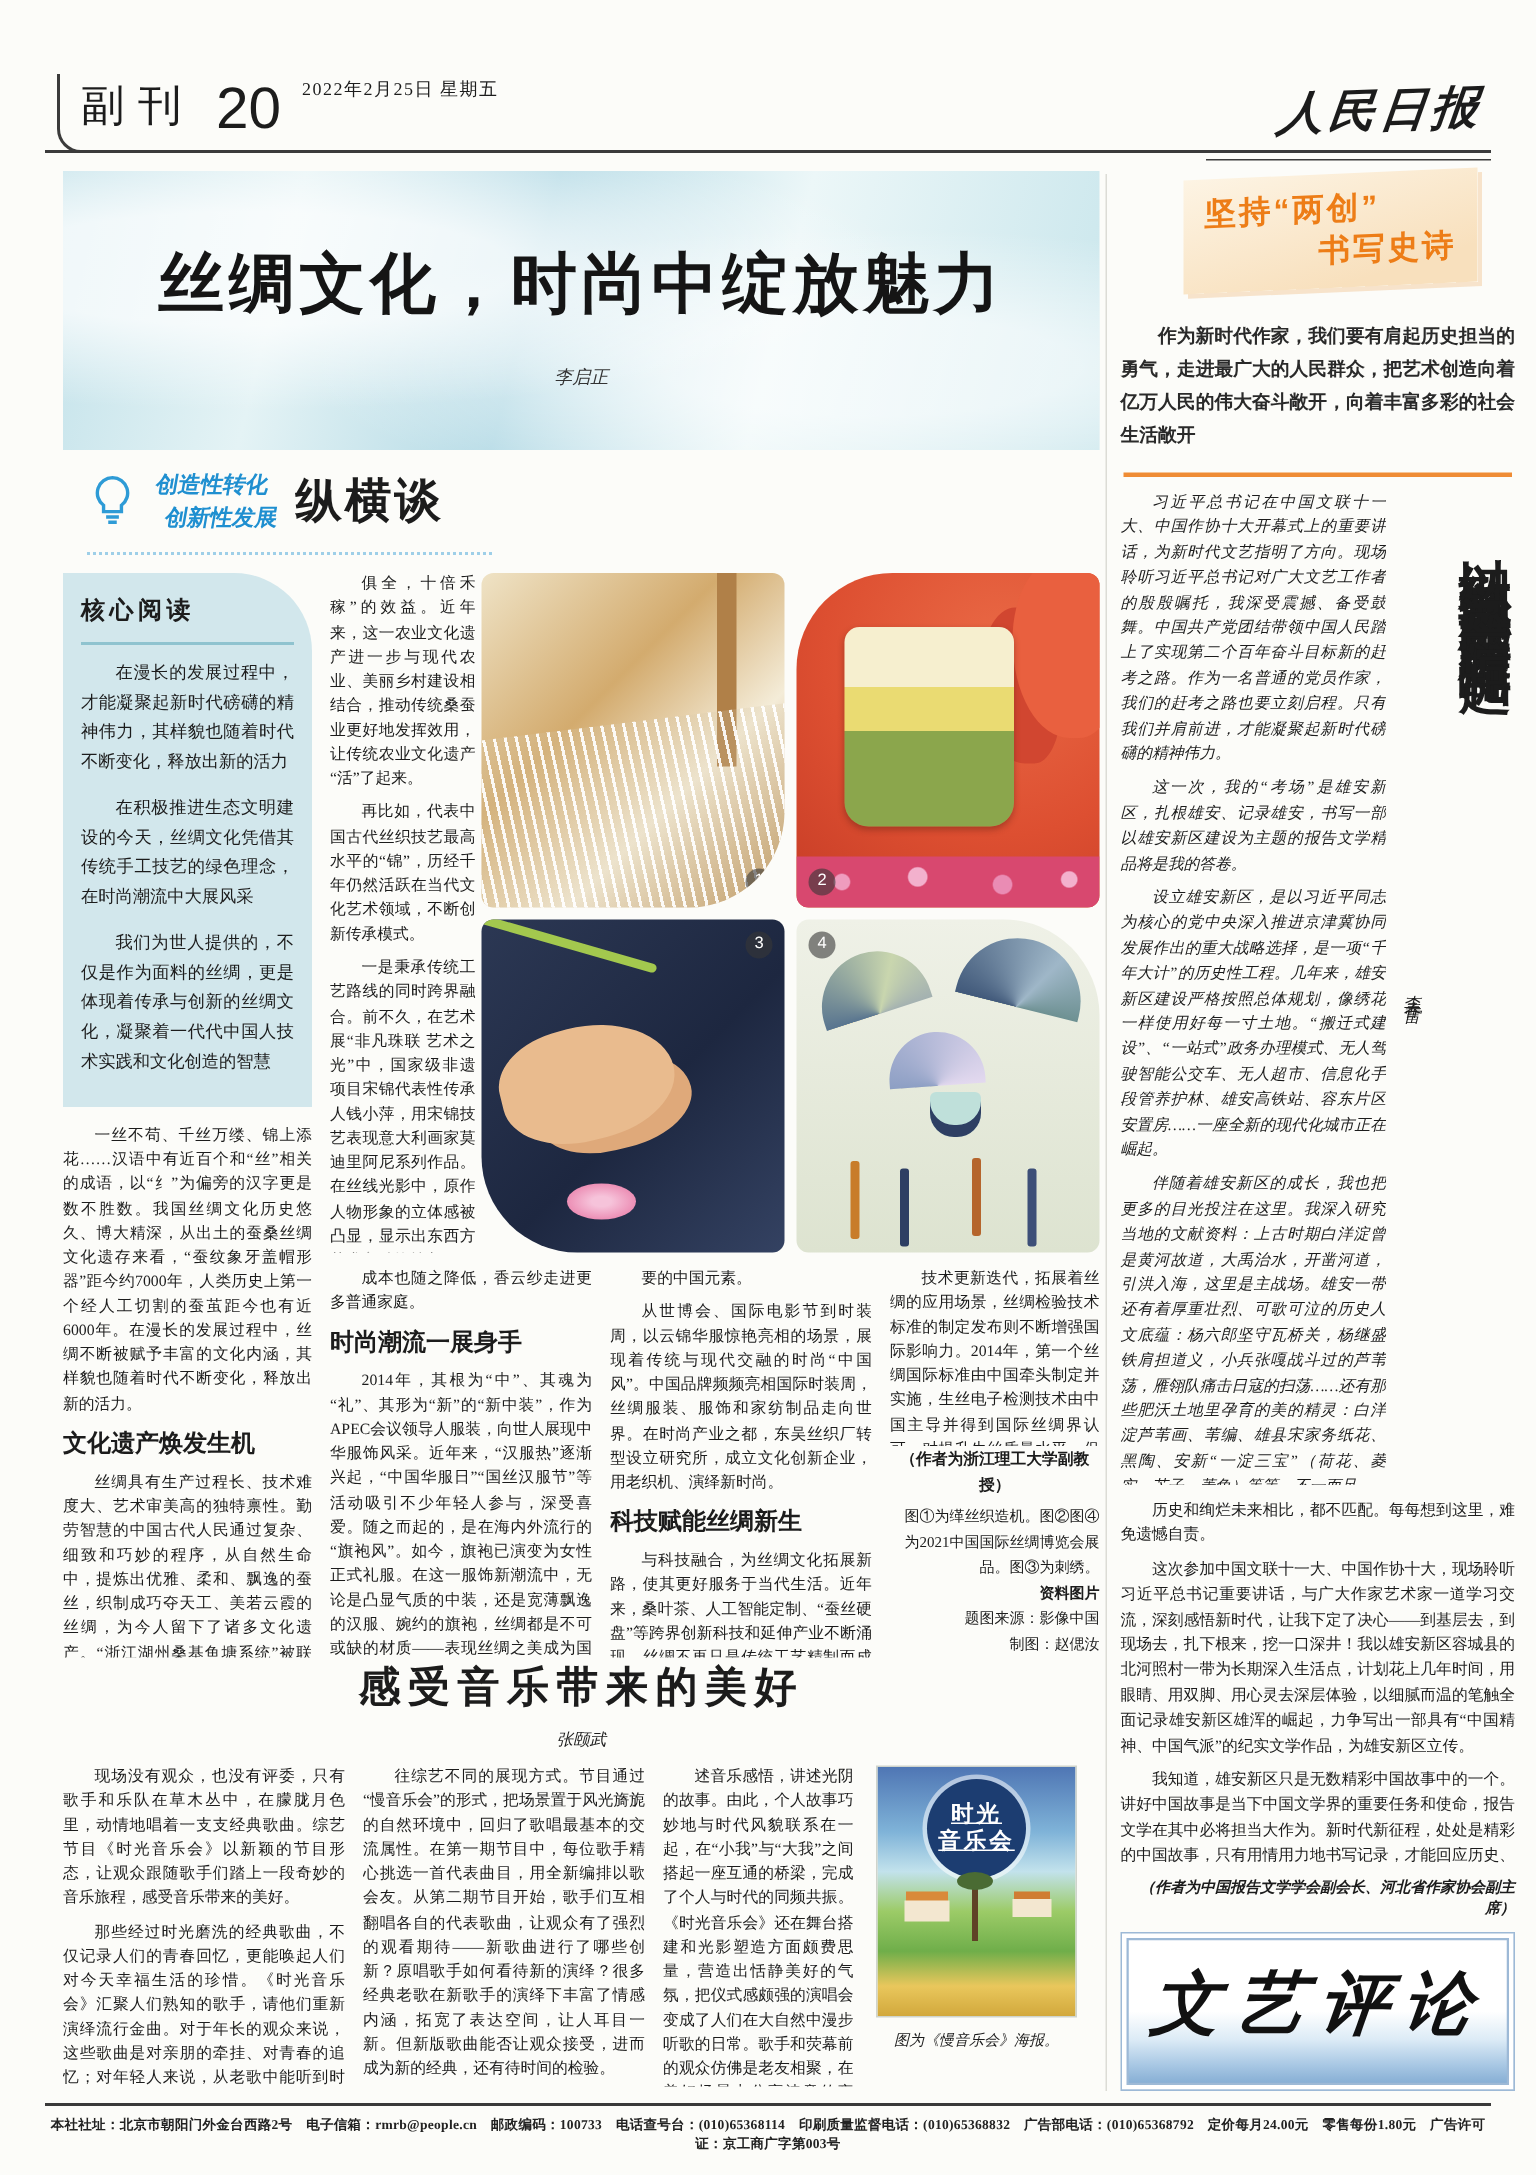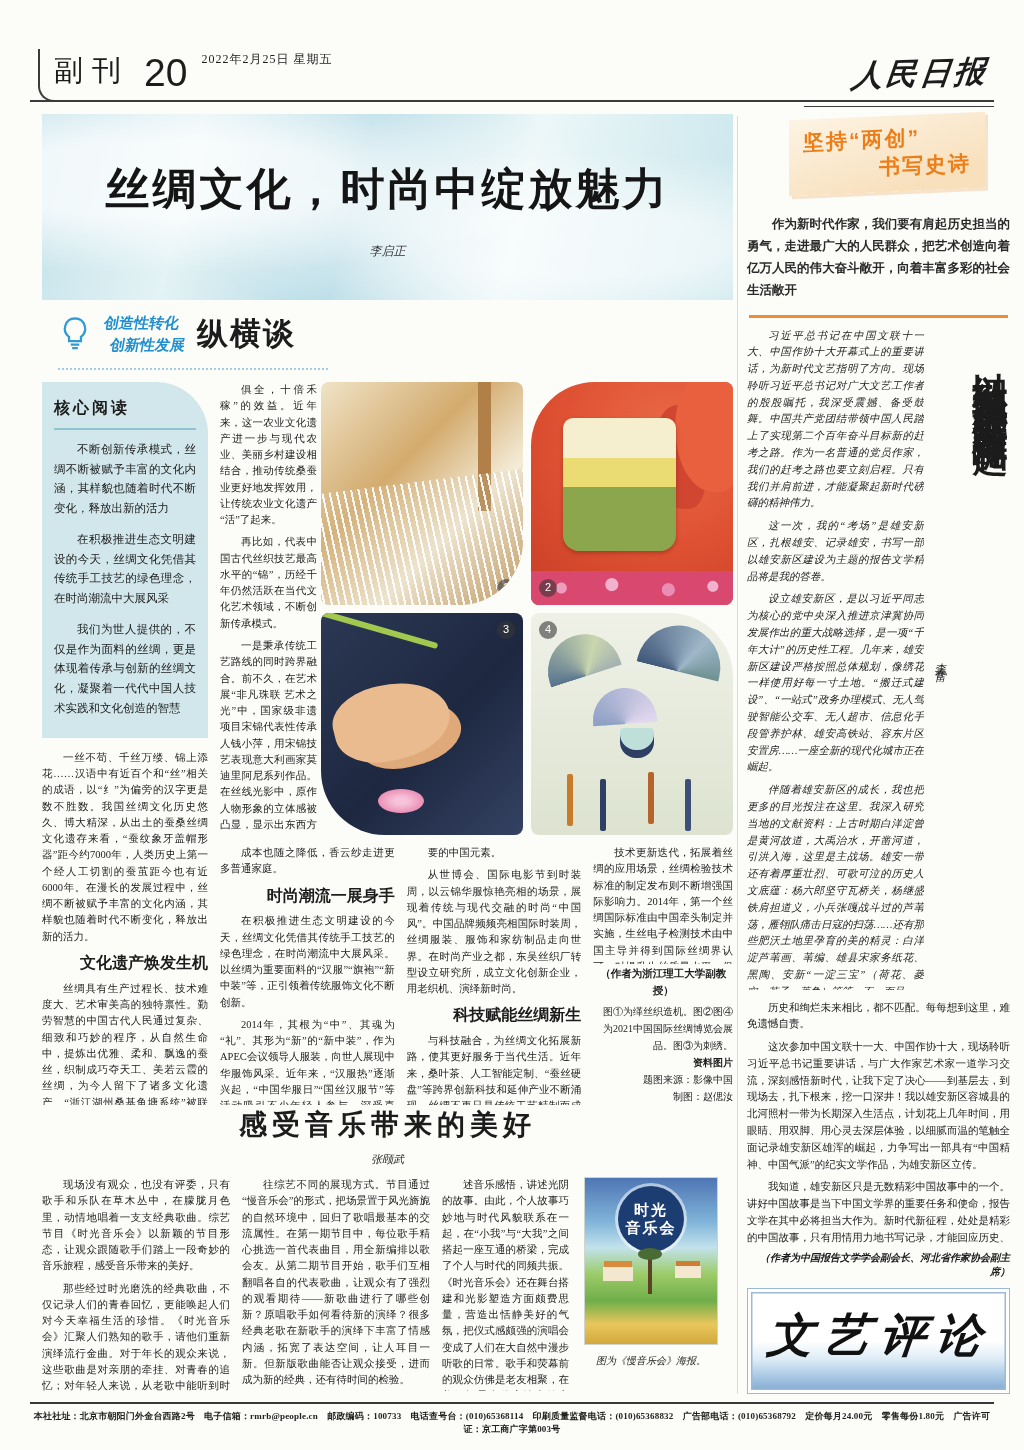--- a/index.html
+++ b/index.html
@@ -42,21 +42,21 @@
   
   .silk-body { position:absolute; left:42px; top:382px; width:691px; height:723px;
                display:flex; gap:12px; font-size:10.5px; line-height:1.55; text-align:justify; }
   .silk-body p { text-indent:2em; margin-bottom:6px; }
   .col1 { width:166px; overflow:hidden; }
   .core-box { background:#d2e7ec; border-radius:0 52px 0 0; padding:14px 12px 8px; margin-bottom:12px; }
   .core-title { font-family:"Liberation Sans", sans-serif; font-size:16px; font-weight:bold;
                 letter-spacing:3px; padding-bottom:7px; border-bottom:2px solid #8fc3cf; margin-bottom:10px; }
   .core-box p { font-size:11.5px; line-height:1.72; margin-bottom:11px; }
   .sec-h { font-family:"Liberation Sans", sans-serif; font-size:16px; font-weight:bold;
-           text-align:right; margin:5px 0; }
+           text-align:left; margin:5px 0; }
   .rest { flex:1; display:flex; flex-direction:column; gap:10px; }
   .upper { display:flex; gap:4px; height:453px; }
   .col2n { width:97px; overflow:hidden; }
   .img-grid { flex:1; display:grid; grid-template-columns:1fr 1fr; grid-template-rows:1fr 1fr; gap:8px; }
   .ph { position:relative; overflow:hidden; }
   .ph1 { background:linear-gradient(135deg,#efe3c6 0%,#d3ab6e 38%,#f4ecd8 66%,#b78a4d 100%); border-radius:8px 8px 64px 8px; }
   .ph1 .threads { position:absolute; left:-8px; bottom:-6px; width:110%; height:58%;
        background:repeating-linear-gradient(78deg, rgba(255,255,255,.92) 0 2px, rgba(215,200,170,.25) 2px 7px);
        transform:skewY(-7deg); }
   .ph1 .beam { position:absolute; right:16%; top:0; width:13px; height:58%; background:#b08048; }
@@ -150,21 +150,21 @@
   .music-cols p { text-indent:2em; margin-bottom:6px; }
   .mc1, .mc2 { width:188px; overflow:hidden; }
   .mc3 { width:127px; overflow:hidden; }
   .poster-wrap { width:140px; }
   .poster { position:relative; width:134px; height:168px; margin:0 auto; border:1px solid #cfd4cc;
       background:linear-gradient(180deg,#4f76b4 0%,#7fb3d8 26%,#c2e2ec 42%,#9ccb67 58%,#6fae4a 74%,#e9c75c 88%,#d2a83c 100%); }
   .poster-badge { position:absolute; top:8px; left:50%; transform:translateX(-50%);
       width:66px; height:66px; border-radius:50%; background:#1c3d71; color:#fff;
       display:flex; flex-direction:column; align-items:center; justify-content:center;
       font-weight:bold; font-size:15px; line-height:1.2; letter-spacing:2px;
-      box-shadow:0 0 0 3px rgba(255,255,255,.55); }
+      box-shadow:0 0 0 3px rgba(255,255,255,.55);text-decoration:underline; }
   .poster .tree { position:absolute; left:48%; bottom:30%; width:4px; height:40px; background:#5f4226; }
   .poster .tree::after { content:""; position:absolute; left:-10px; top:-6px; width:24px; height:12px;
       background:#4a6b33; border-radius:50%; }
   .poster .house1 { position:absolute; left:14%; bottom:38%; width:30px; height:14px; background:#f3e7d0;
       box-shadow:0 -7px 0 -1px #d98a3a; }
   .poster .house2 { position:absolute; right:12%; bottom:40%; width:26px; height:12px; background:#f3e7d0;
       box-shadow:0 -6px 0 -1px #cf7d33; }
   .poster-cap { text-align:center; font-size:10px; margin-top:8px; font-style:italic; }
 
   
@@ -201,21 +201,21 @@
       <span>创造性转化</span>
       <span>创新性发展</span>
     </div>
     <div class="zhb-big">纵横谈</div>
   </div>
 
   <div class="silk-body">
     <div class="col1">
       <div class="core-box">
         <div class="core-title">核心阅读</div>
-        <p>不断创新传承模式，丝绸不断被赋予丰富的文化内涵，其样貌也随着时代不断变化，释放出新的活力</p>
+        <p>在漫长的发展过程中，才能凝聚起新时代磅礴的精神伟力，其样貌也随着时代不断变化，释放出新的活力</p>
         <p>在积极推进生态文明建设的今天，丝绸文化凭借其传统手工技艺的绿色理念，在时尚潮流中大展风采</p>
         <p>我们为世人提供的，不仅是作为面料的丝绸，更是体现着传承与创新的丝绸文化，凝聚着一代代中国人技术实践和文化创造的智慧</p>
       </div>
       <p>一丝不苟、千丝万缕、锦上添花……汉语中有近百个和“丝”相关的成语，以“纟”为偏旁的汉字更是数不胜数。我国丝绸文化历史悠久、博大精深，从出土的蚕桑丝绸文化遗存来看，“蚕纹象牙盖帽形器”距今约7000年，人类历史上第一个经人工切割的蚕茧距今也有近6000年。在漫长的发展过程中，丝绸不断被赋予丰富的文化内涵，其样貌也随着时代不断变化，释放出新的活力。</p>
       <div class="sec-h">文化遗产焕发生机</div>
       <p>丝绸具有生产过程长、技术难度大、艺术审美高的独特禀性。勤劳智慧的中国古代人民通过复杂、细致和巧妙的程序，从自然生命中，提炼出优雅、柔和、飘逸的蚕丝，织制成巧夺天工、美若云霞的丝绸，为今人留下了诸多文化遗产。“浙江湖州桑基鱼塘系统”被联合国粮农组织认定为全球重要农业文化遗产，“中国传统桑蚕丝织技艺”和“南京云锦织造技艺”被列入联合国教科文组织人类非物质文化遗产代表作名录，蜀锦、宋锦、云锦、香云纱、杭罗、缂丝、苏绣等被评为国家级非遗项目。</p>
 
     </div>
 
     <div class="rest">
@@ -255,21 +255,20 @@
             <div class="tassel t4"></div>
             <span class="ph-num n4">4</span>
           </div>
         </div>
       </div>
 
       <div class="lower">
         <div class="colB">
           <p>成本也随之降低，香云纱走进更多普通家庭。</p>
           <div class="sec-h">时尚潮流一展身手</div>
-          <p>在积极推进生态文明建设的今天，丝绸文化凭借其传统手工技艺的绿色理念，在时尚潮流中大展风采。以丝绸为重要面料的“汉服”“旗袍”“新中装”等，正引领着传统服饰文化不断创新。</p>
           <p>2014年，其根为“中”、其魂为“礼”、其形为“新”的“新中装”，作为APEC会议领导人服装，向世人展现中华服饰风采。近年来，“汉服热”逐渐兴起，“中国华服日”“国丝汉服节”等活动吸引不少年轻人参与，深受喜爱。随之而起的，是在海内外流行的“旗袍风”。如今，旗袍已演变为女性正式礼服。在这一服饰新潮流中，无论是凸显气质的中装，还是宽薄飘逸的汉服、婉约的旗袍，丝绸都是不可或缺的材质——表现丝绸之美成为国际时尚。比如“寸锦寸金”的南京云锦，就是当今国际时尚界重</p>
         </div>
         <div class="colC">
           <p>要的中国元素。</p>
           <p>从世博会、国际电影节到时装周，以云锦华服惊艳亮相的场景，展现着传统与现代交融的时尚“中国风”。中国品牌频频亮相国际时装周，丝绸服装、服饰和家纺制品走向世界。在时尚产业之都，东吴丝织厂转型设立研究所，成立文化创新企业，用老织机、演绎新时尚。</p>
           <div class="sec-h">科技赋能丝绸新生</div>
           <p>与科技融合，为丝绸文化拓展新路，使其更好服务于当代生活。近年来，桑叶茶、人工智能定制、“蚕丝硬盘”等跨界创新科技和延伸产业不断涌现。丝绸不再只是传统工艺精制而成的面料，也成为科技感十足的载体。人工智能“设计师”可以通过对话的方式，深入了解消费者的性格特征和穿搭需求，结合海量数据版型，设计出独一无二的数字艺术丝巾。科学家还研制出“蚕丝硬盘”，将蚕丝作为一种特殊的储存介质，在上面实现数字信息的写入和读取。</p>
         </div>
         <div class="colD">
           <div class="colD-text">

